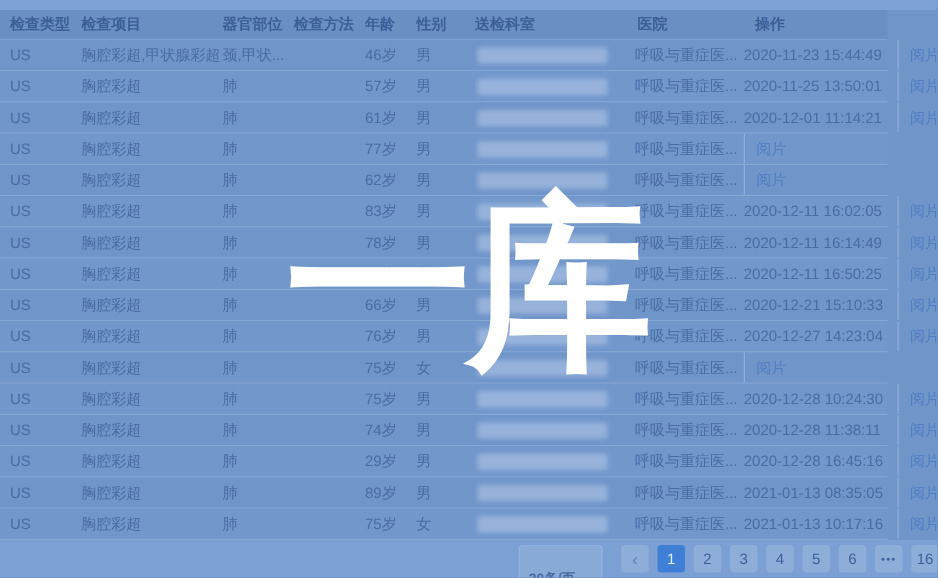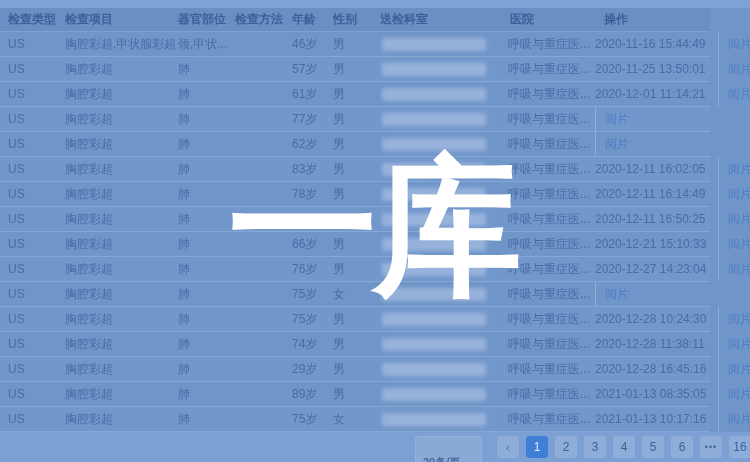--- a/index.html
+++ b/index.html
@@ -128,21 +128,21 @@
       <div class="cell c1">US</div>
       <div class="cell c2">胸腔彩超,甲状腺彩超</div>
       <div class="cell c3">颈,甲状...</div>
       <div class="cell c4"></div>
       <div class="cell c5">46岁</div>
       <div class="cell c6">男</div>
       <div class="cell c7">
         <span class="redacted"></span>
       </div>
       <div class="cell c8">呼吸与重症医...</div>
-      <div class="cell c9">2020-11-16 15:44:49</div>
+      <div class="cell c9">2020-11-23 15:44:49</div>
       <div class="cell c10">
         <span class="action-link">阅片</span>
       </div>
     </div>
 
     <div class="grid-row">
       <div class="cell c1">US</div>
       <div class="cell c2">胸腔彩超</div>
       <div class="cell c3">肺</div>
       <div class="cell c4"></div>

